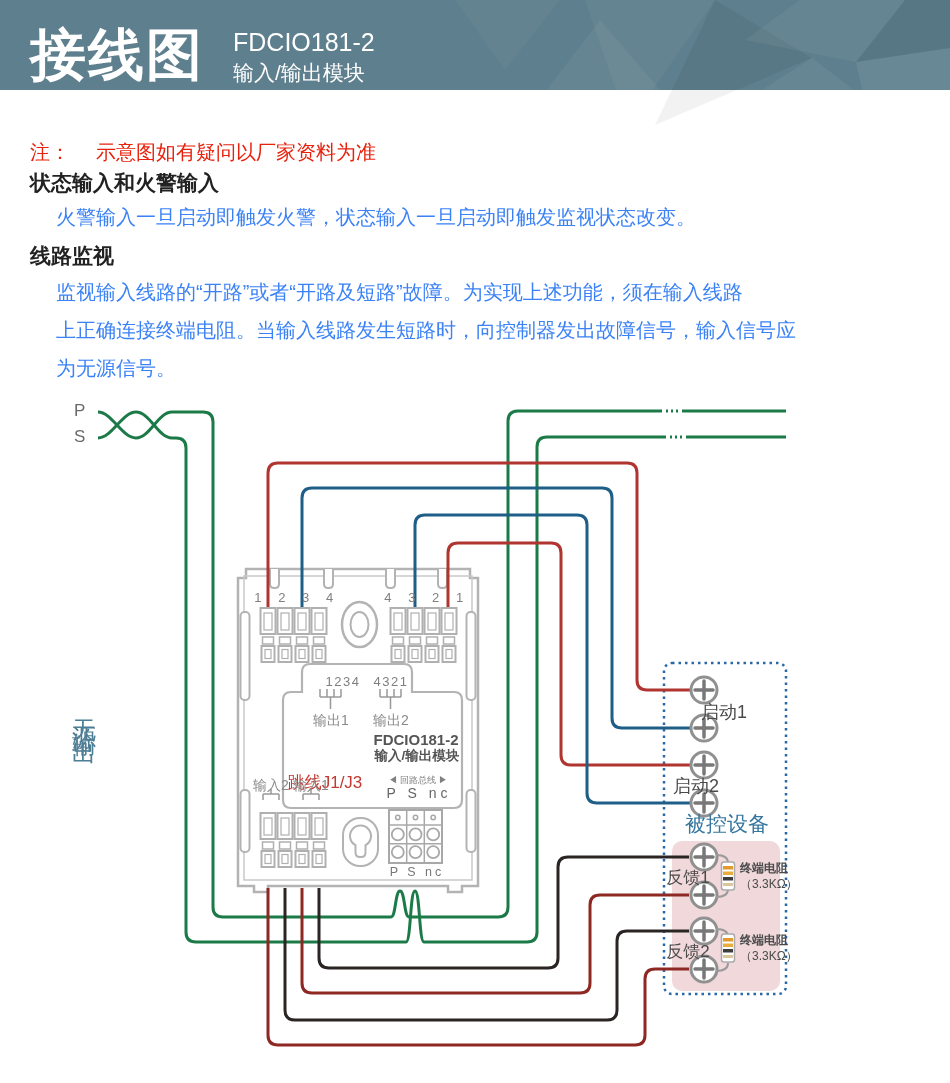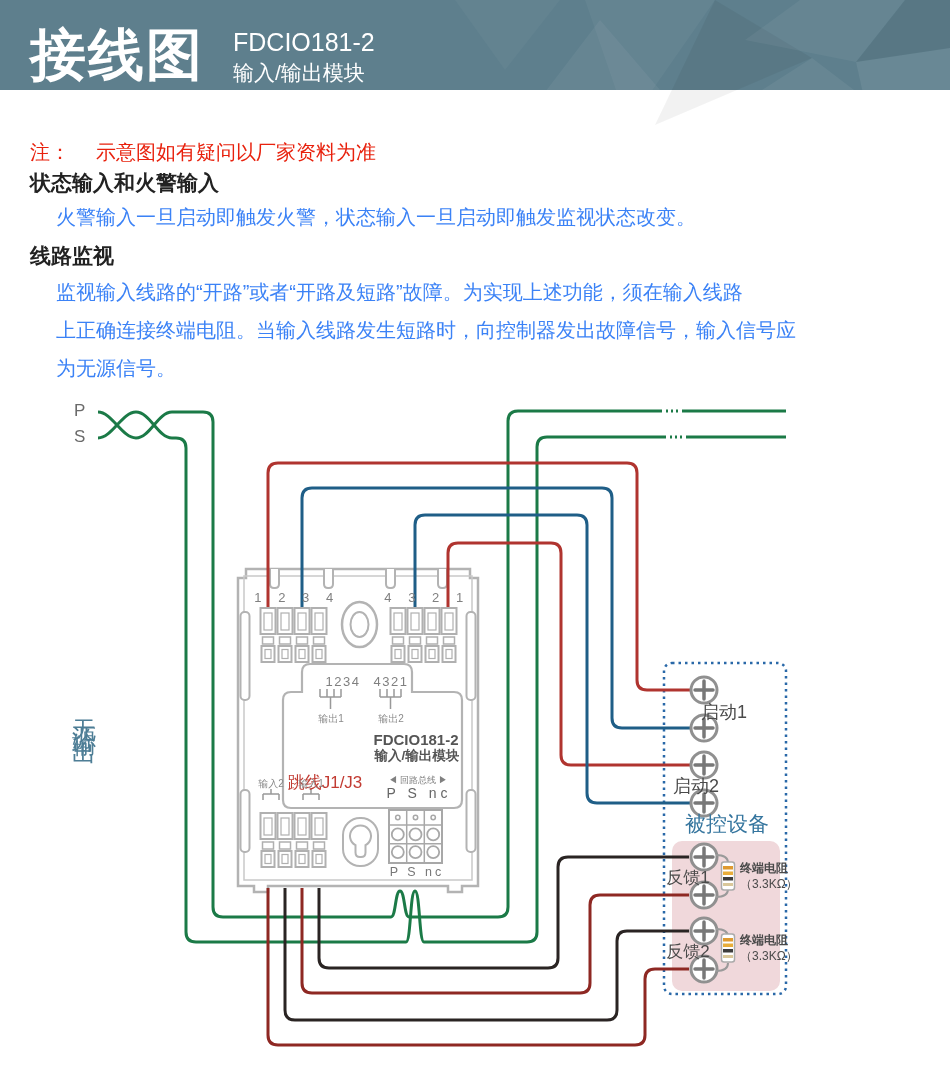--- a/index.html
+++ b/index.html
@@ -18,21 +18,21 @@
   .body-line{position:absolute;left:19px;font-size:20px;color:#3b82f6;margin-left:37px;}
   
   #diagram{position:absolute;left:0;top:0;pointer-events:none;}
   
   .lbl{position:absolute;white-space:nowrap;}
   .ctr{transform:translateX(-50%);}
   .ps{font-size:17px;color:#6a6a6a;}
   .vtext{writing-mode:vertical-rl;text-orientation:upright;font-size:24px;color:#4e7e96;letter-spacing:7px;}
   .tnum{font-size:13px;color:#808080;letter-spacing:6.5px;}
   .pins{font-size:13px;color:#808080;letter-spacing:1.5px;}
-  .tiny{font-size:10px;color:#8a8a8a;}
+  .tiny{font-size:14px;color:#8a8a8a;}
   .jumper{font-size:17px;color:#c23b32;}
   .mmodel{font-size:15px;font-weight:600;color:#555;}
   .msub{font-size:13.5px;font-weight:600;color:#555;}
   .loopbus{font-size:9px;color:#808080;}
   .psnc{font-size:14px;color:#666;letter-spacing:4px;}
   .psncg{font-size:12.5px;color:#777;letter-spacing:3px;}
   .devlbl{font-size:18px;color:#4a4a4a;}
   .devbox{font-size:21px;font-weight:500;color:#35759e;}
   .reslbl{font-size:12px;font-weight:700;color:#4a4a4a;}
   .resval{font-size:12px;color:#4a4a4a;}

